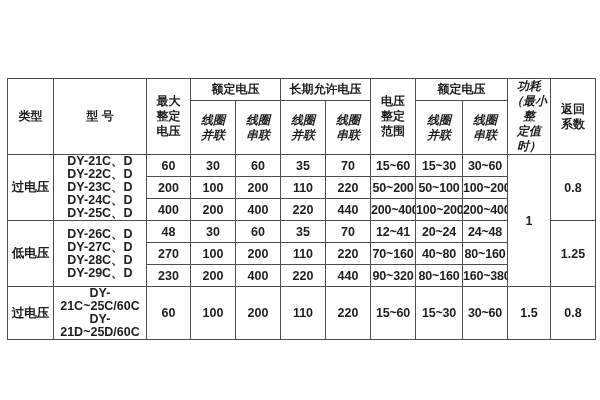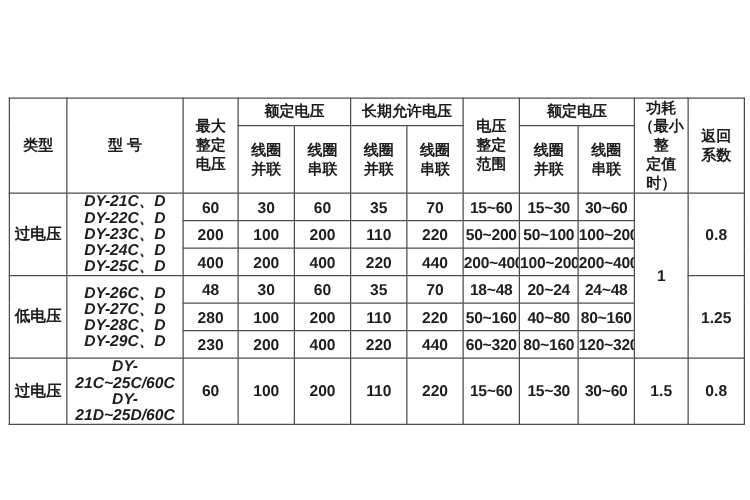--- a/index.html
+++ b/index.html
@@ -23,27 +23,27 @@
     text-align:center;
     vertical-align:middle;
     color:#1d1d1d;
     font-weight:600;
     font-size:12px;
     overflow:hidden;
   }
   .spec thead th { font-weight:600; }
   .pre { white-space:pre-line; line-height:15px; }
   tr.hdr-top  { height:19px; }
-  tr.hdr-sub  { height:46px; }
+  tr.hdr-sub  { height:46px;font-style:italic; }
   tbody tr    { height:22px; }
   tbody tr.tall { height:40px; }
   .spec tbody td { font-size:12.5px; }
-  .model { font-size:11px; line-height:13px; white-space:pre-line;font-style:italic; }
+  .model { font-size:11px; line-height:13px; white-space:pre-line; }
   .rng   { font-size:11px; letter-spacing:-0.2px;margin-left:48px; }
-  .pwr-hdr { font-size:11px; }
+  .pwr-hdr { font-size:11px;font-style:italic; }
 </style>
 </head>
 <body>
 
 <div class="page">
   <table class="spec">
     <colgroup>
       <col style="width:46px">
         <col style="width:93px">
         <col style="width:44px">
@@ -134,44 +134,44 @@
         <td rowspan="3">低电压</td>
         <td rowspan="3" class="model">DY-26C、D
 DY-27C、D
 DY-28C、D
 DY-29C、D</td>
         <td>48</td>
         <td>30</td>
         <td>60</td>
         <td>35</td>
         <td>70</td>
-        <td class="rng">18~48</td>
+        <td class="rng">12~41</td>
         <td class="rng">20~24</td>
         <td class="rng">24~48</td>
         <td rowspan="3">1.25</td>
       </tr>
       <tr>
-        <td>280</td>
+        <td>270</td>
         <td>100</td>
         <td>200</td>
         <td>110</td>
         <td>220</td>
-        <td class="rng">50~160</td>
+        <td class="rng">70~160</td>
         <td class="rng">40~80</td>
         <td class="rng">80~160</td>
       </tr>
       <tr>
         <td>230</td>
         <td>200</td>
         <td>400</td>
         <td>220</td>
         <td>440</td>
-        <td class="rng">60~320</td>
+        <td class="rng">90~320</td>
         <td class="rng">80~160</td>
-        <td class="rng">120~320</td>
+        <td class="rng">160~380</td>
       </tr>
       <tr class="tall">
         <td>过电压</td>
         <td class="model">DY-21C~25C/60C
 DY-21D~25D/60C</td>
         <td>60</td>
         <td>100</td>
         <td>200</td>
         <td>110</td>
         <td>220</td>

